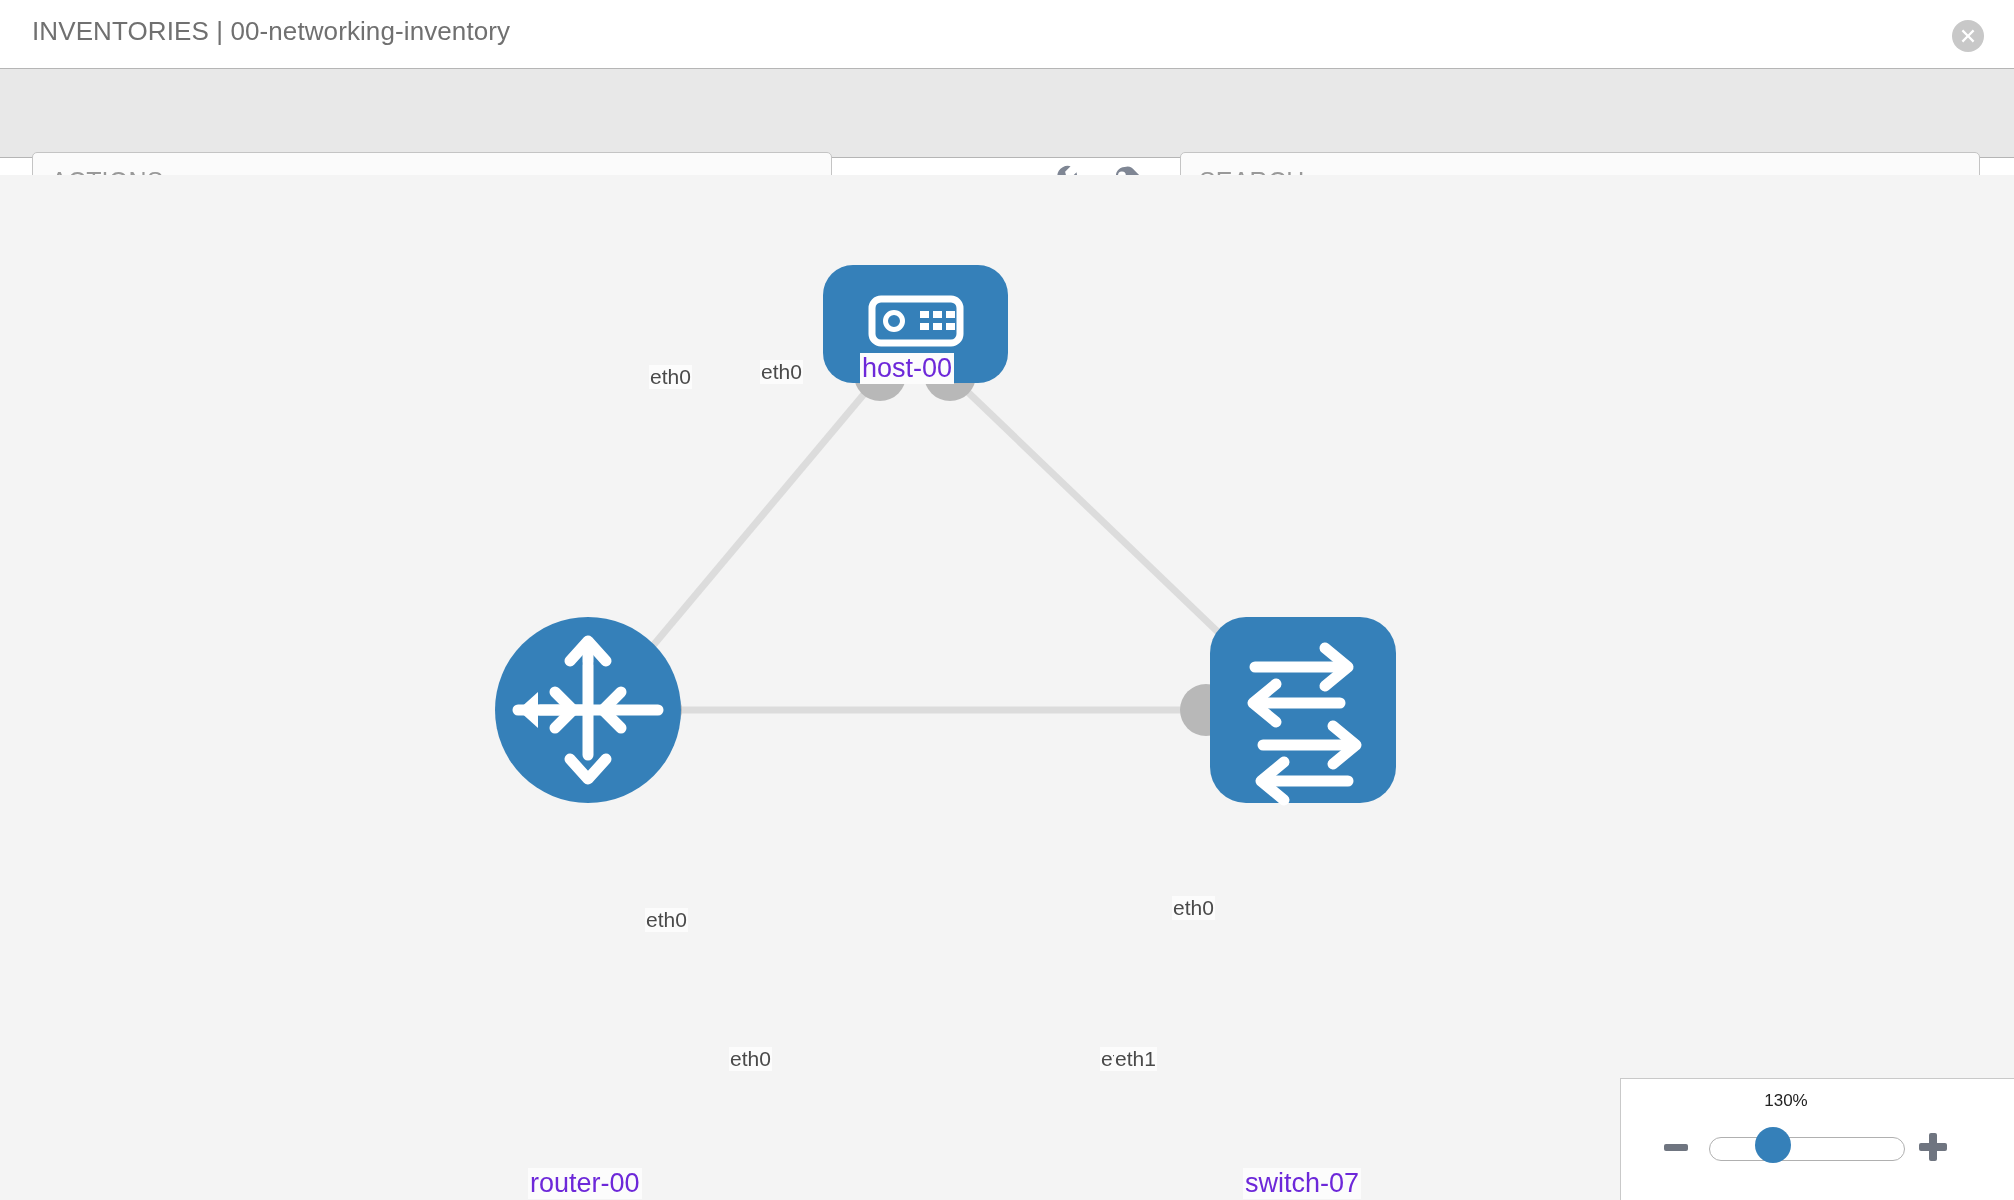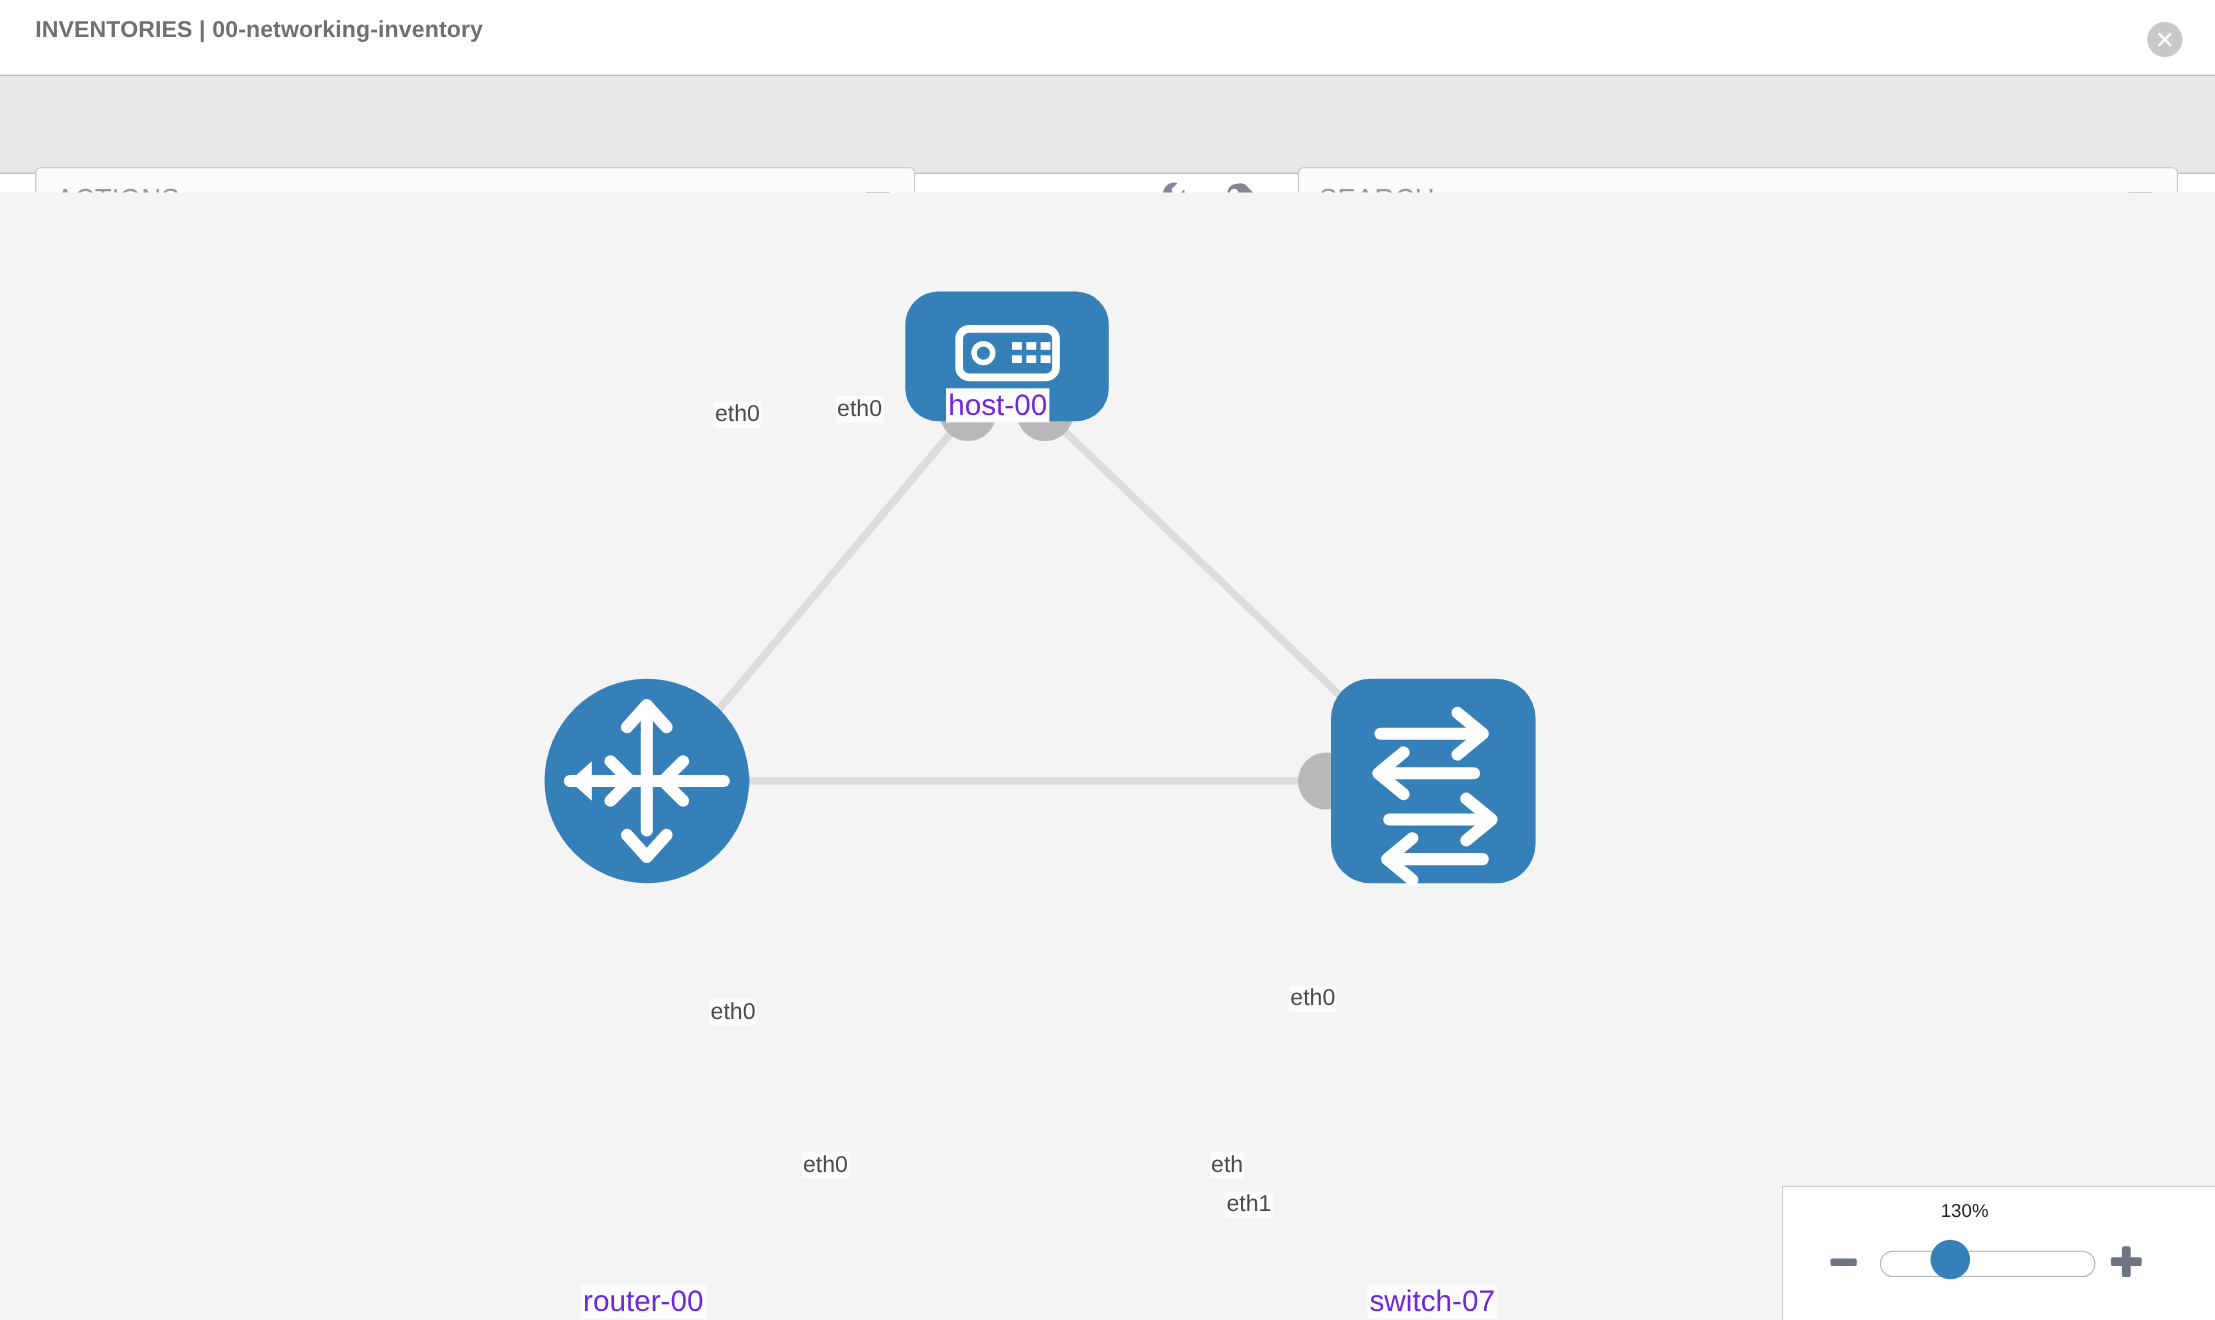--- a/index.html
+++ b/index.html
@@ -23,22 +23,22 @@
     position: absolute;
     left: 0; top: 0;
     width: 2014px; height: 68px;
     background: #ffffff;
     display: flex;
     align-items: center;
   }
   .page-title {
     position: absolute;
     left: 32px; top: 16px;
-    font-size: 21px;
-    font-weight: bold;
+    font-size: 26px;
+    font-weight: normal;
     color: #707070;
     letter-spacing: 0.1px;
     white-space: nowrap;
   }
   .close-btn {
     position: absolute;
     right: 30px; top: 20px;
     width: 32px; height: 32px;
     border-radius: 50%;
     background: #c8c8c8;
@@ -289,21 +289,21 @@
     <span class="iface-label" style="left:760px; top:185px;">eth0</span>
 
     <span class="iface-label" style="left:645px; top:733px;">eth0</span>
 
     <span class="iface-label" style="left:1172px; top:721px;">eth0</span>
 
     <span class="iface-label" style="left:729px; top:872px;">eth0</span>
 
     <span class="iface-label" style="left:1100px; top:872px;">eth</span>
 
-    <span class="iface-label" style="left:1114px; top:872px;margin-top:36px;">eth1</span>
+    <span class="iface-label" style="left:1114px; top:872px;">eth1</span>
 
     <span class="node-label" style="left:860px; top:178px;">host-00</span>
 
     <span class="node-label" style="left:528px; top:993px;">router-00</span>
 
     <span class="node-label" style="left:1243px; top:993px;">switch-07</span>
   </div>
 
   <div class="zoom-panel">
     <div class="zoom-value">130%</div>

